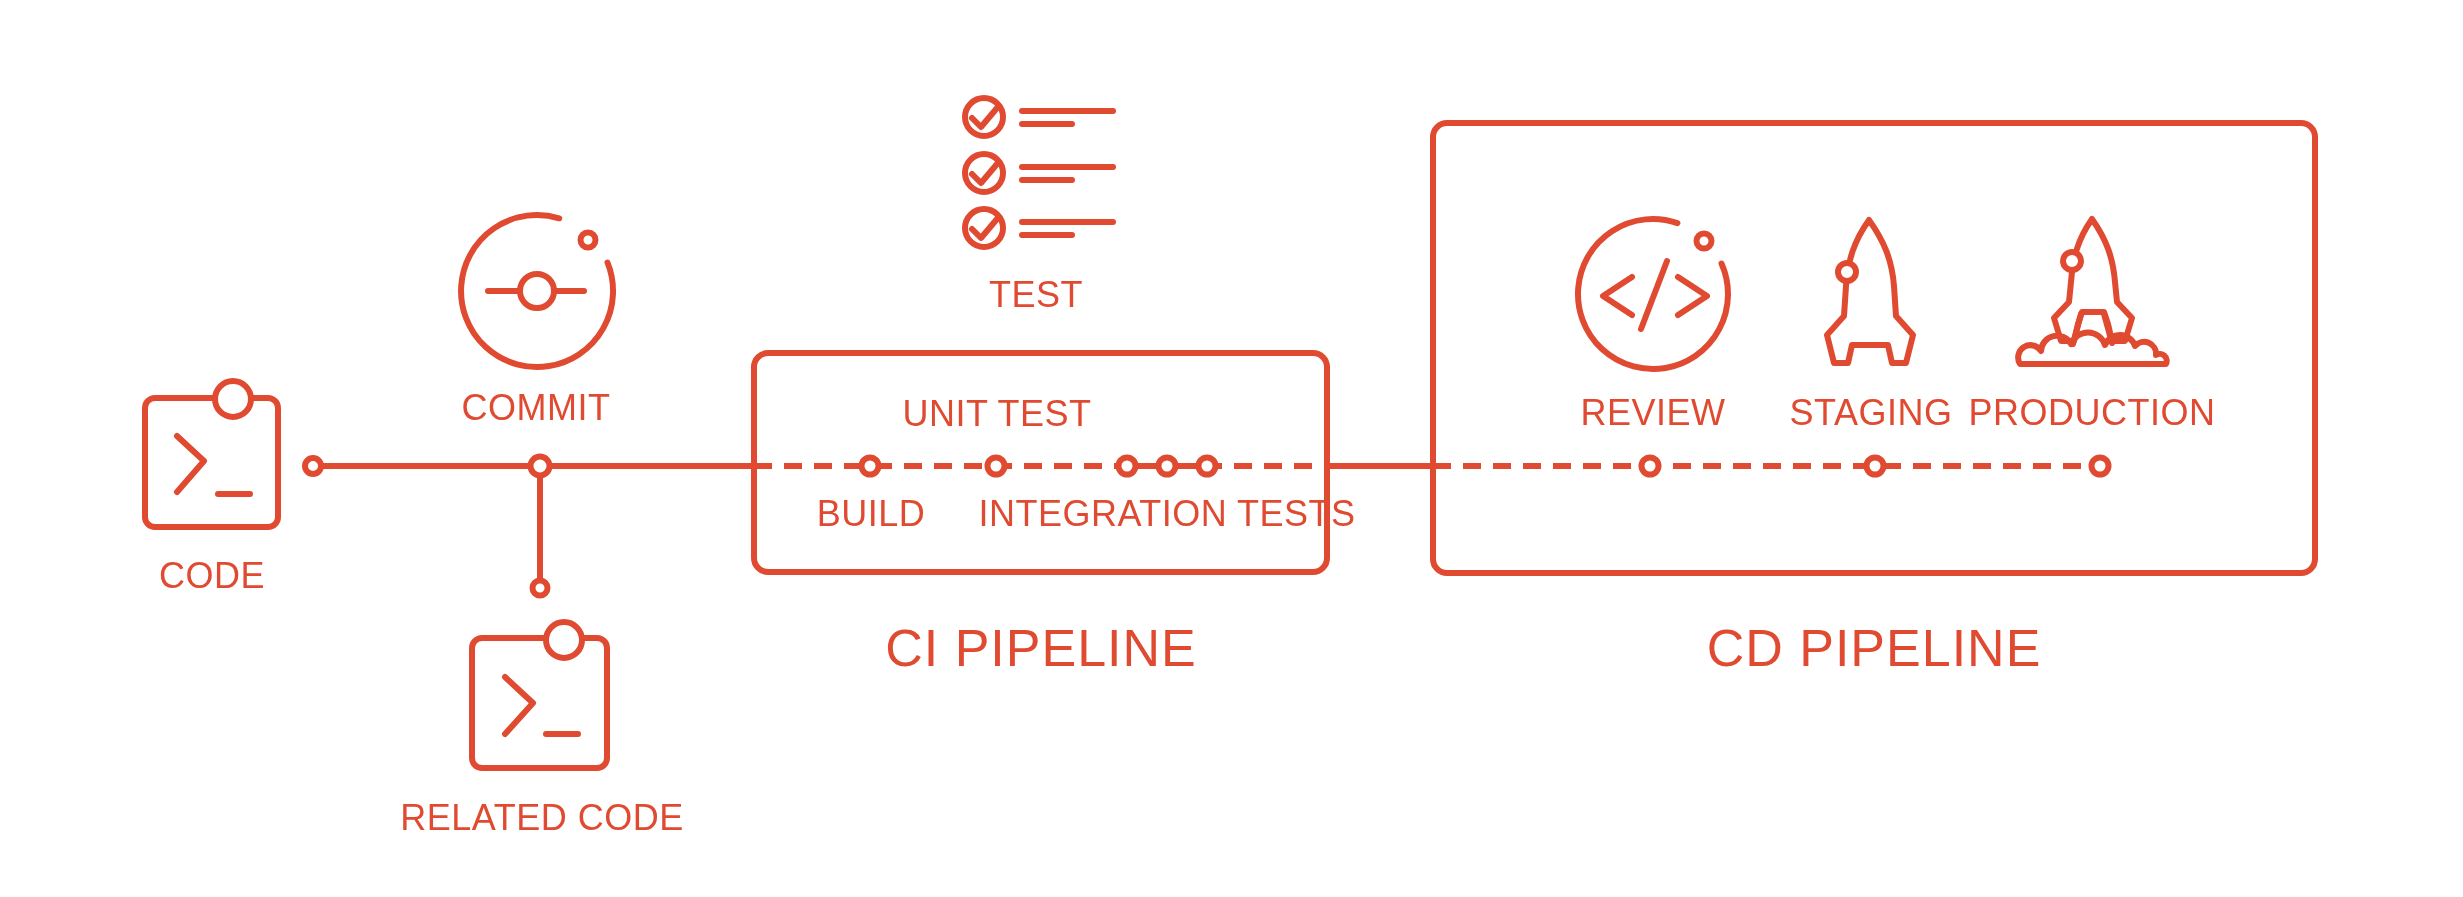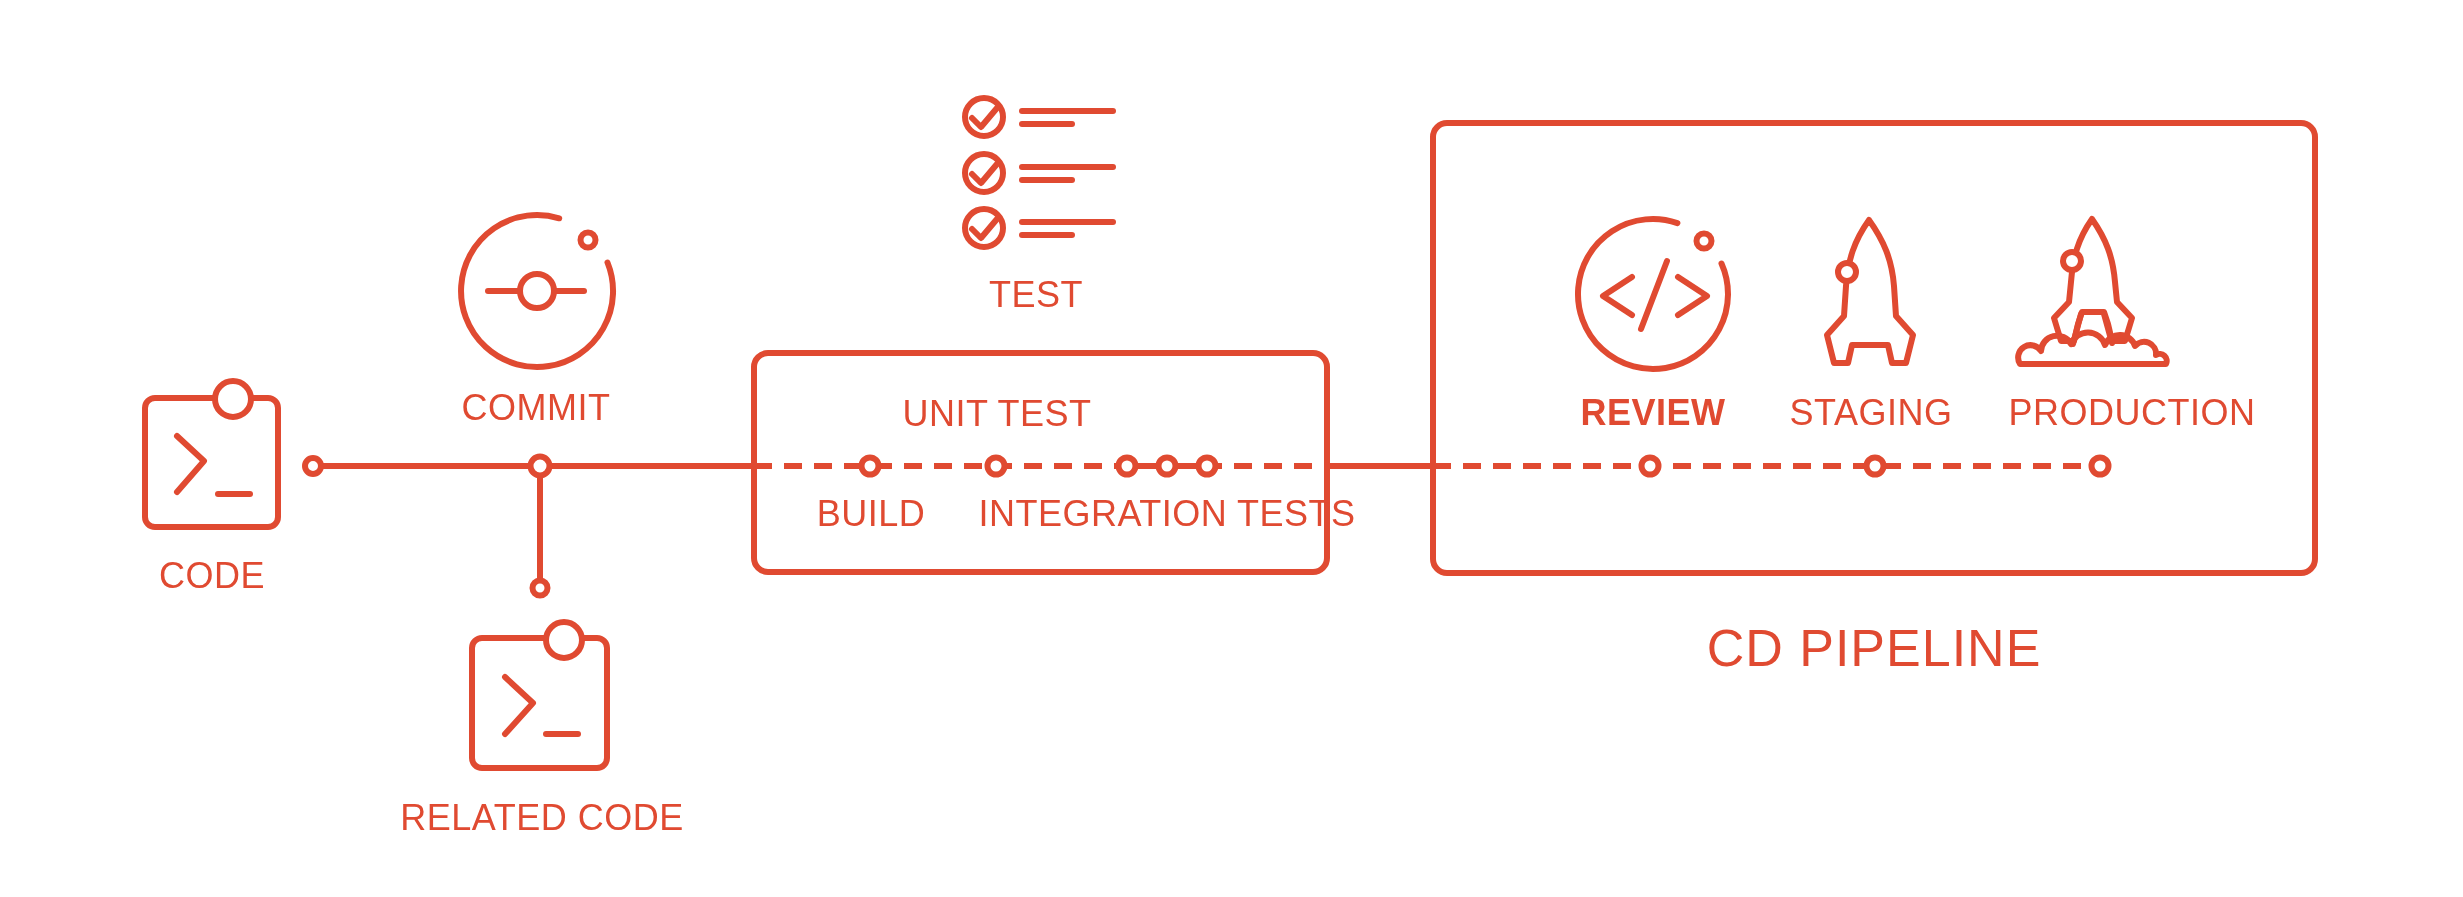--- a/index.html
+++ b/index.html
@@ -142,18 +142,19 @@
 
   <div class="lbl" style="left:212px;top:576px;">CODE</div>
   <div class="lbl" style="left:536px;top:408px;">COMMIT</div>
   <div class="lbl" style="left:542px;top:818px;">RELATED CODE</div>
   <div class="lbl" style="left:1036px;top:295px;">TEST</div>
 
   <div class="lbl" style="left:871px;top:514px;text-align:center;">BUILD</div>
   <div class="lbl" style="left:997px;top:414px;text-align:center;">UNIT TEST</div>
   <div class="lbl" style="left:1167px;top:514px;text-align:right;">INTEGRATION TESTS</div>
 
-  <div class="lbl" style="left:1653px;top:413px;font-weight:bold;">REVIEW</div>
+  <div class="lbl" style="left:1653px;top:413px;">REVIEW</div>
   <div class="lbl" style="left:1871px;top:413px;">STAGING</div>
-  <div class="lbl" style="left:2092px;top:413px;margin-left:40px;">PRODUCTION</div>
+  <div class="lbl" style="left:2092px;top:413px;">PRODUCTION</div>
 
+  <div class="lbl big" style="left:1041px;top:648px;">CI PIPELINE</div>
   <div class="lbl big" style="left:1874px;top:648px;">CD PIPELINE</div>
 </div>
 
 </body></html>

